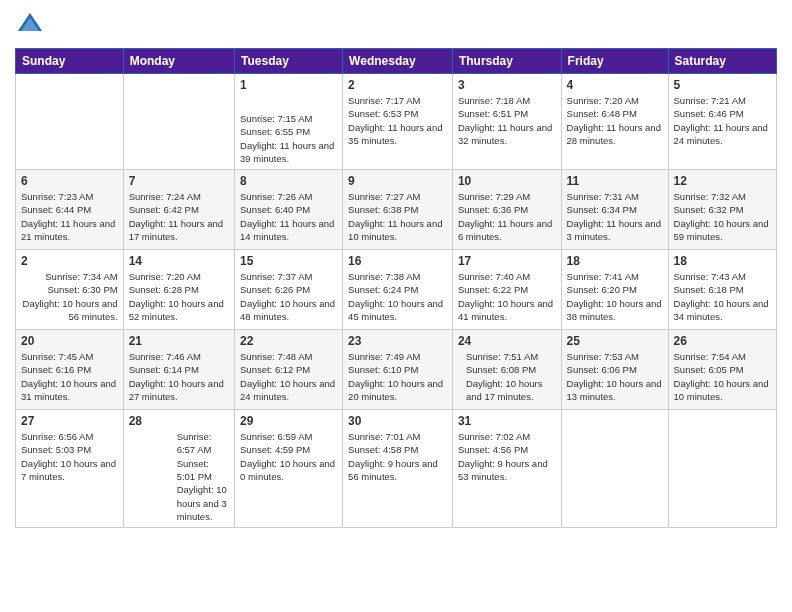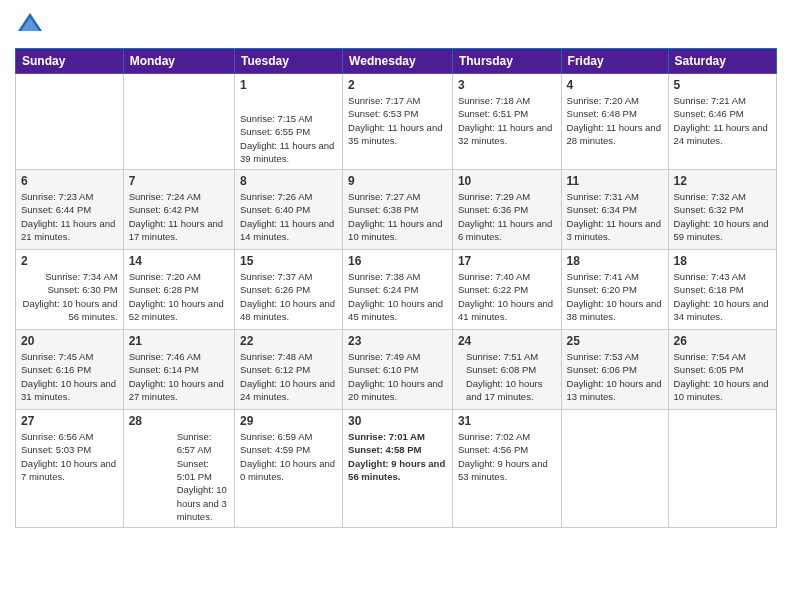--- a/index.html
+++ b/index.html
@@ -310,21 +310,21 @@
 Daylight: 10 hours and 3 minutes.</div>
           </td>
           <td>
             <span class="day-number">29</span>
             <div class="day-info" style="white-space: pre-line;">Sunrise: 6:59 AM
 Sunset: 4:59 PM
 Daylight: 10 hours and 0 minutes.</div>
           </td>
           <td>
             <span class="day-number">30</span>
-            <div class="day-info" style="white-space: pre-line; font-weight: bold;">Sunrise: 7:01 AM
+            <div class="day-info" style="white-space: pre-line;">Sunrise: 7:01 AM
 Sunset: 4:58 PM
 Daylight: 9 hours and 56 minutes.</div>
           </td>
           <td>
             <span class="day-number">31</span>
             <div class="day-info" style="white-space: pre-line;">Sunrise: 7:02 AM
 Sunset: 4:56 PM
 Daylight: 9 hours and 53 minutes.</div>
           </td>
           <td class="empty-cell"></td>

